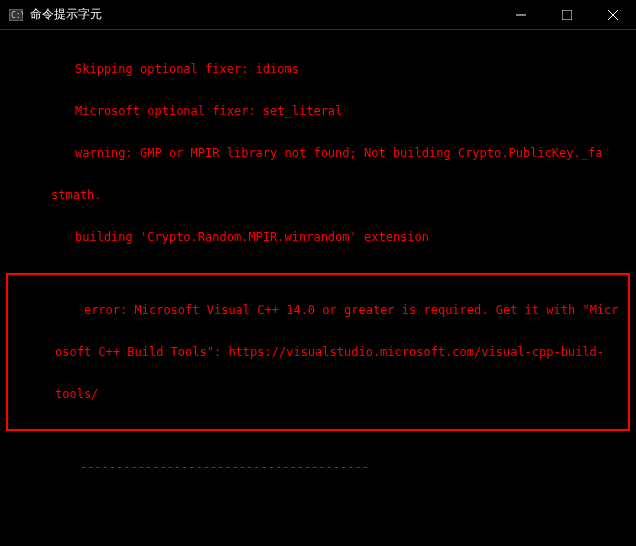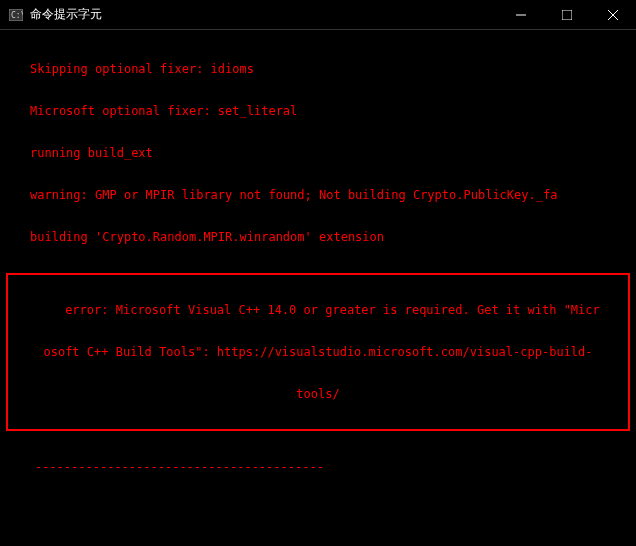--- a/index.html
+++ b/index.html
@@ -64,26 +64,26 @@
       padding: 4px 6px;
       font-size: 12px;
       line-height: 14px;
       overflow: hidden;
       font-family: 'NSimSun', 'Consolas', monospace;
       white-space: pre-wrap;
       word-break: break-all;
     }
     .red {
       color: #ff0000;
+      margin-left: 45px;
     }
     .highlight-box {
       border: 2px solid #ff0000;
-      padding: 0 16px;
+      padding: 0 2px;
       margin: 1px 0;
-      text-align: center;
     }
     .indent {
       padding-left: 24px;
     }
   </style>
 </head>
 <body>
 
 <div class="window">
   <div class="titlebar">
@@ -109,22 +109,22 @@
         <svg width="10" height="10">
           <line x1="0" y1="0" x2="10" y2="10" stroke="#fff" stroke-width="1"></line>
           <line x1="10" y1="0" x2="0" y2="10" stroke="#fff" stroke-width="1"></line>
         </svg>
       </div>
     </div>
   </div>
   <div class="terminal">
     <div class="red indent">Skipping optional fixer: idioms</div>
     <div class="red indent">Microsoft optional fixer: set_literal</div>
-    <div class="red indent">running build_ext</div>
     <div class="red indent">warning: GMP or MPIR library not found; Not building Crypto.PublicKey._fa</div>
+    <div class="red">stmath.</div>
     <div class="red indent">building 'Crypto.Random.MPIR.winrandom' extension</div>
     <div class="highlight-box">
       <div class="red">    error: Microsoft Visual C++ 14.0 or greater is required. Get it with "Micr</div>
       <div class="red">osoft C++ Build Tools": https://visualstudio.microsoft.com/visual-cpp-build-</div>
       <div class="red">tools/</div>
     </div>
     <div class="red">    ----------------------------------------</div>
     
     
     

